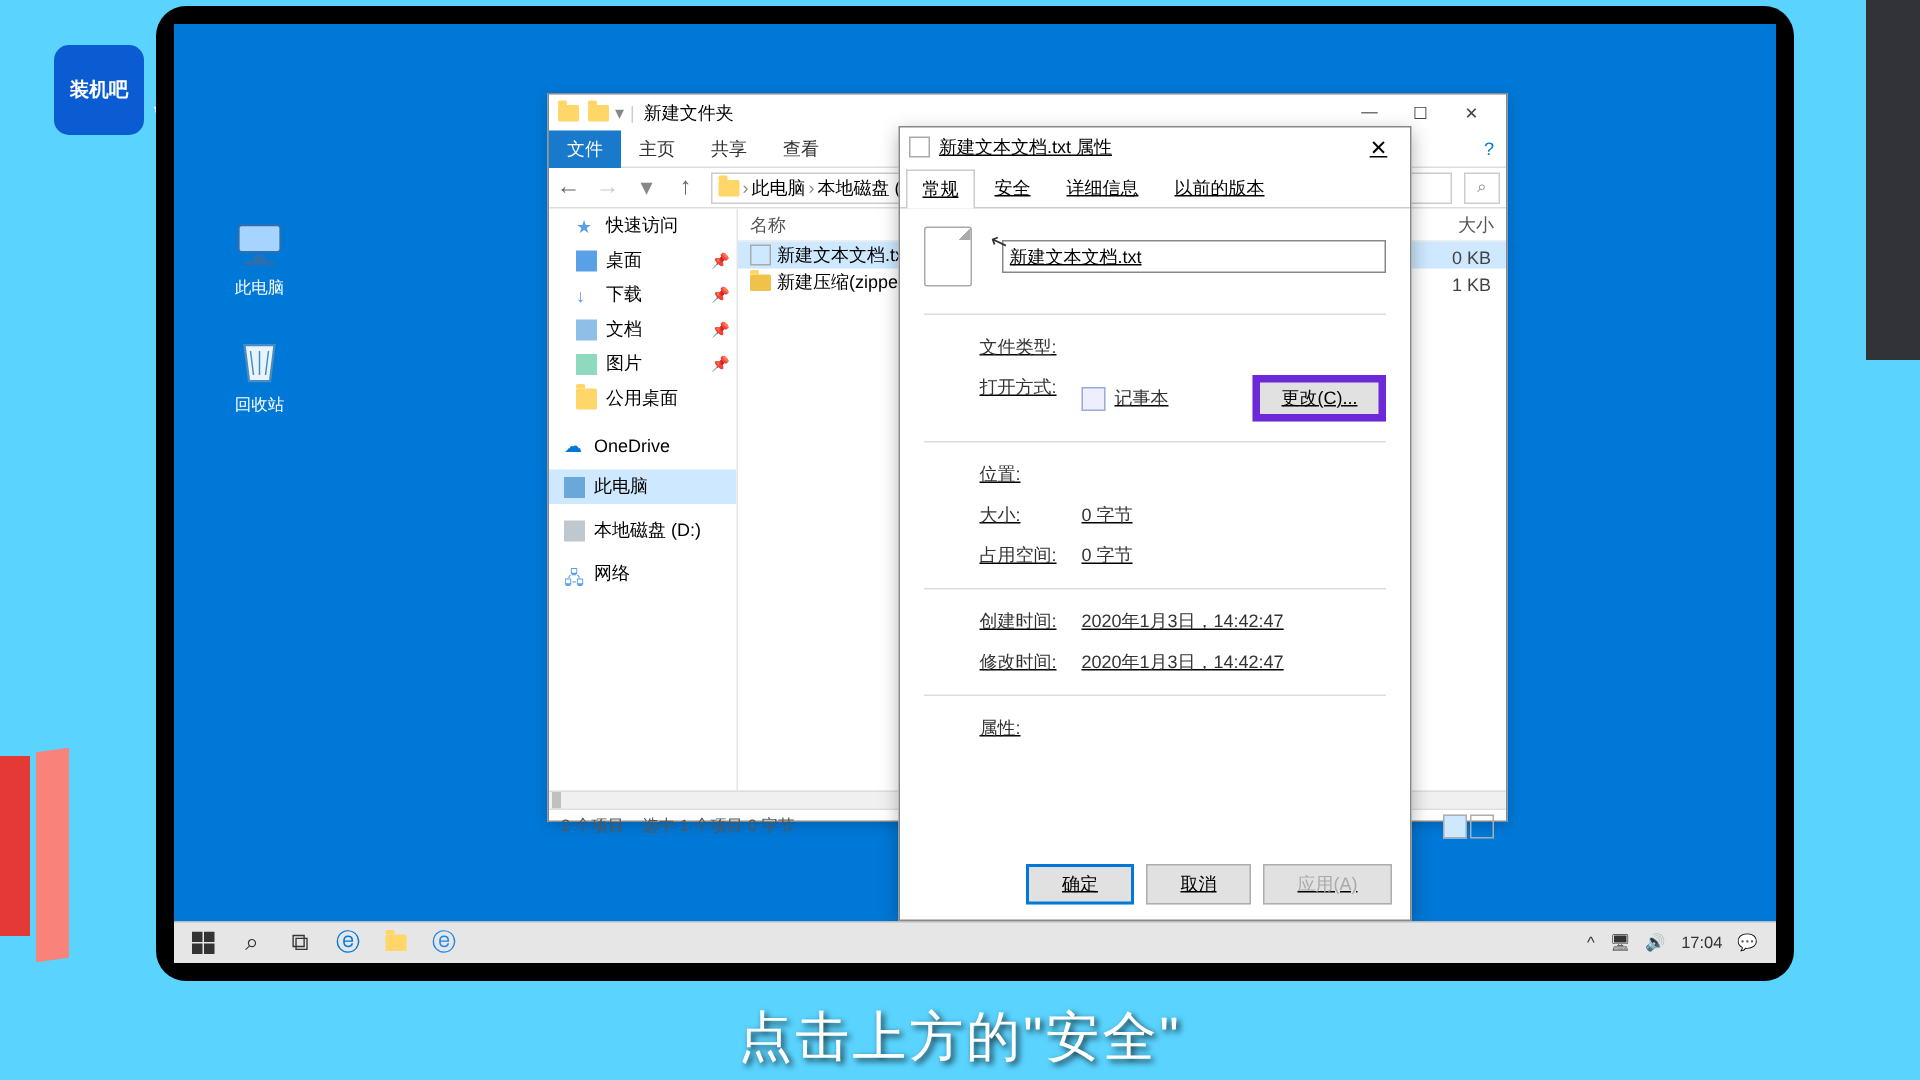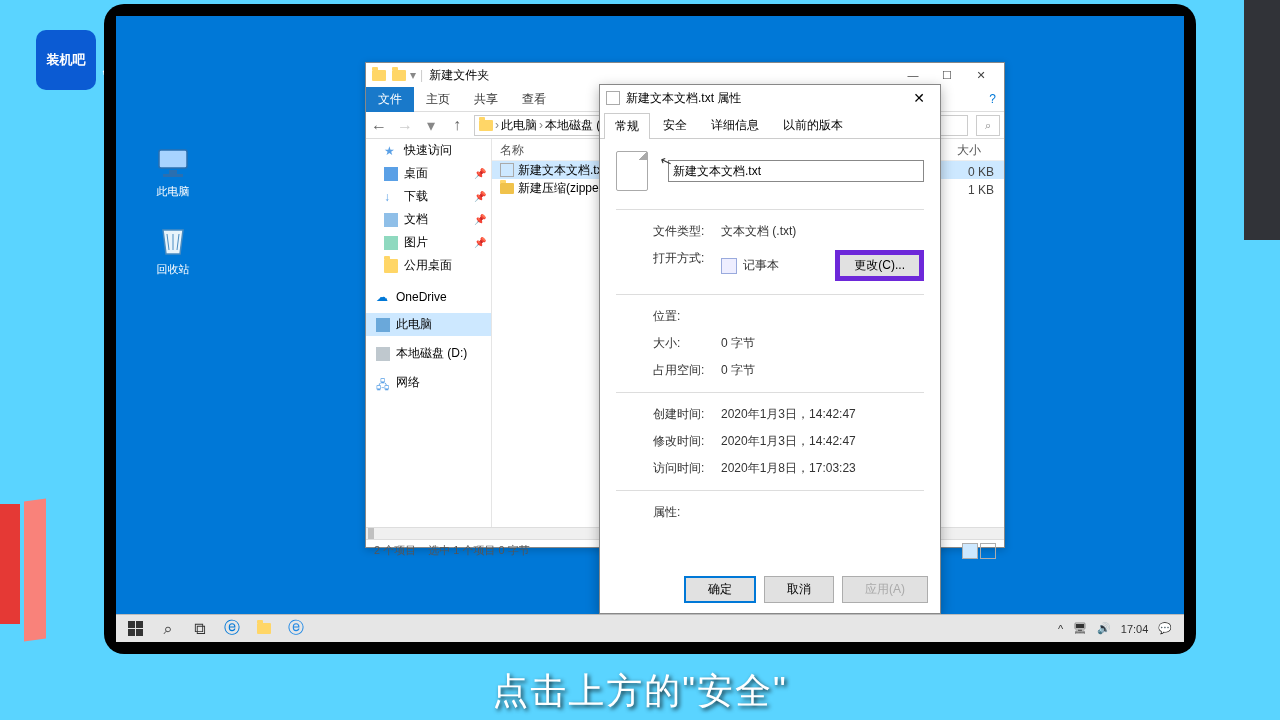--- a/index.html
+++ b/index.html
@@ -45,21 +45,21 @@
 .explorer .filelist .row { height: 18px; display: flex; align-items: center; padding-left: 8px; gap: 4px; }
 .explorer .filelist .row.sel { background: #cde8ff; }
 .explorer .filelist .sizes { position: absolute; right: 2px; top: 26px; text-align: center; font-size: 12px; }
 .explorer .filelist .sizes div { height: 18px; padding-right: 8px; color: #444; }
 .explorer .hscroll { height: 12px; background: #f0f0f0; border-top: 1px solid #ddd; }
 .explorer .status { height: 22px; border-top: 1px solid #ddd; display: flex; align-items: center; font-size: 11px; padding: 0 8px; color: #555; gap: 12px; }
 .explorer .status .viewbtns { margin-left: auto; display: flex; gap: 2px; }
 .explorer .status .viewbtns span { width: 16px; height: 16px; border: 1px solid #adadad; display: inline-block; }
 
 
-.props { position: absolute; left: 483px; top: 68px; width: 342px; height: 530px; background: #fff; border: 1px solid #888; box-shadow: 0 4px 12px rgba(0,0,0,.3); display: flex; flex-direction: column; }
+.props { position: absolute; left: 483px; top: 68px; width: 342px; height: 530px; background: #fff; border: 1px solid #888; box-shadow: 0 4px 12px rgba(0,0,0,.3); display: flex; flex-direction: column; text-decoration: underline; }
 .props .titlebar { height: 26px; display: flex; align-items: center; padding: 0 6px; font-size: 12px; }
 .props .titlebar .close { margin-left: auto; width: 30px; text-align: center; font-size: 14px; }
 .props .tabs { height: 28px; display: flex; align-items: flex-end; border-bottom: 1px solid #ccc; padding: 0 4px; font-size: 12px; }
 .props .tabs .tab { padding: 4px 10px; border: 1px solid transparent; border-bottom: none; margin-right: 2px; }
 .props .tabs .tab.active { border-color: #ccc; background: #fff; position: relative; top: 1px; }
 .props .content { flex: 1; padding: 12px 16px; font-size: 12px; color: #333; }
 .props .content .filename-row { display: flex; align-items: center; gap: 20px; margin-bottom: 18px; position: relative; }
 .props .content .doc-icon { width: 32px; height: 40px; border: 1px solid #aaa; border-radius: 2px; position: relative; }
 .props .content .doc-icon::after { content: ""; position: absolute; right: 0; top: 0; width: 8px; height: 8px; background: linear-gradient(135deg, #fff 50%, #aaa 50%); }
 .props .content input.fname { flex: 1; border: 1px solid #888; padding: 3px 4px; font-size: 12px; }
@@ -203,21 +203,21 @@
             </div>
           <div style="height:6px"></div>
           <div class="item" style="padding-left:10px">
               <span class="ico" style="color:#5aa0e6">🖧</span>
               <span>网络</span>
             </div>
         </div>
         <div class="filelist">
           <div class="header">
             <div style="flex:1">名称</div>
-            <div style="width:70px;text-align:center">大小</div>
+            <div style="width:70px;text-align:right">大小</div>
           </div>
           <div class="row sel">
             <span style="width:14px;height:14px;border:1px solid #aaa;display:inline-block;"></span>
             <span>新建文本文档.txt</span>
           </div>
           <div class="row">
             <span class="folder-ico" style="background:#f0c24b"></span>
             <span>新建压缩(zipped</span>
           </div>
           <div class="sizes">
@@ -253,21 +253,20 @@
       </div>
       <div class="content">
         <div class="filename-row">
           <div class="doc-icon"></div>
           <span class="cursor-arrow">↖</span>
           <input class="fname" value="新建文本文档.txt" style="">
         </div>
         <hr>
         <div class="prow">
             <div class="k">文件类型:</div>
-            <div class="v">文本文档 (.txt)</div>
           </div>
         <div class="prow">
             <div class="k">打开方式:</div>
             <div class="v">
               <span class="notepad-ico"></span>
               <span>记事本</span>
               <button class="btn">更改(C)...</button>
             </div>
           </div>
         <hr>
@@ -283,24 +282,20 @@
             <div class="v">0 字节</div>
           </div>
         <hr>
         <div class="prow">
             <div class="k">创建时间:</div>
             <div class="v">2020年1月3日，14:42:47</div>
           </div>
         <div class="prow">
             <div class="k">修改时间:</div>
             <div class="v">2020年1月3日，14:42:47</div>
-          </div>
-        <div class="prow">
-            <div class="k">访问时间:</div>
-            <div class="v">2020年1月8日，17:03:23</div>
           </div>
         <hr>
         <div class="prow checks">
             <div class="k">属性:</div>
           </div>
       </div>
       <div class="footer">
         <button class="primary">确定</button>
         <button>取消</button>
         <button disabled="">应用(A)</button>

